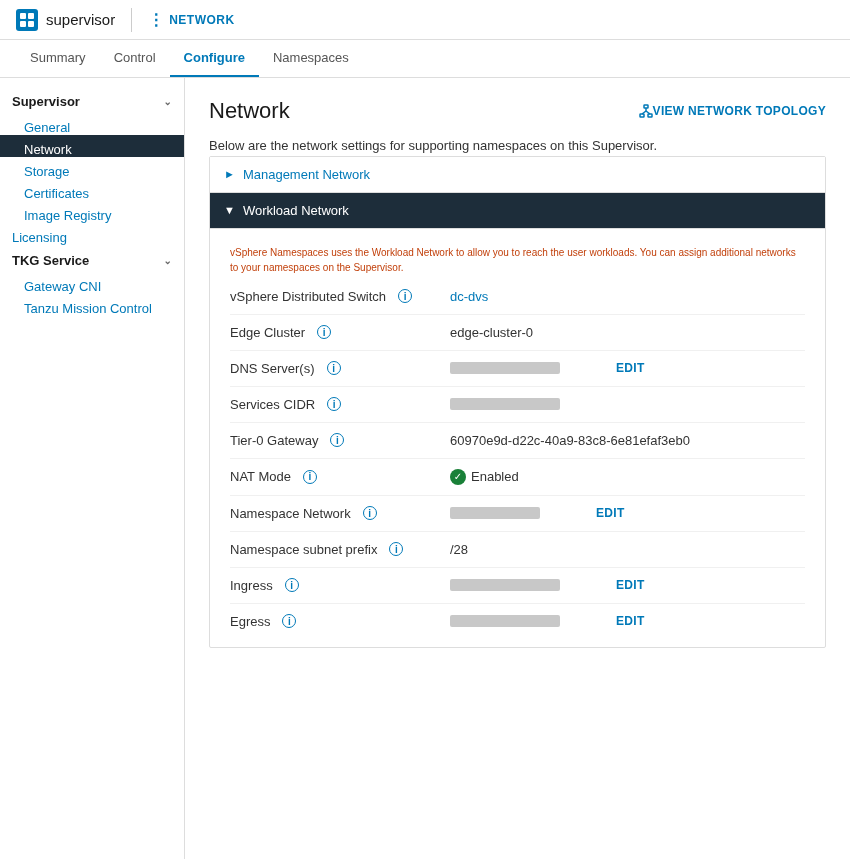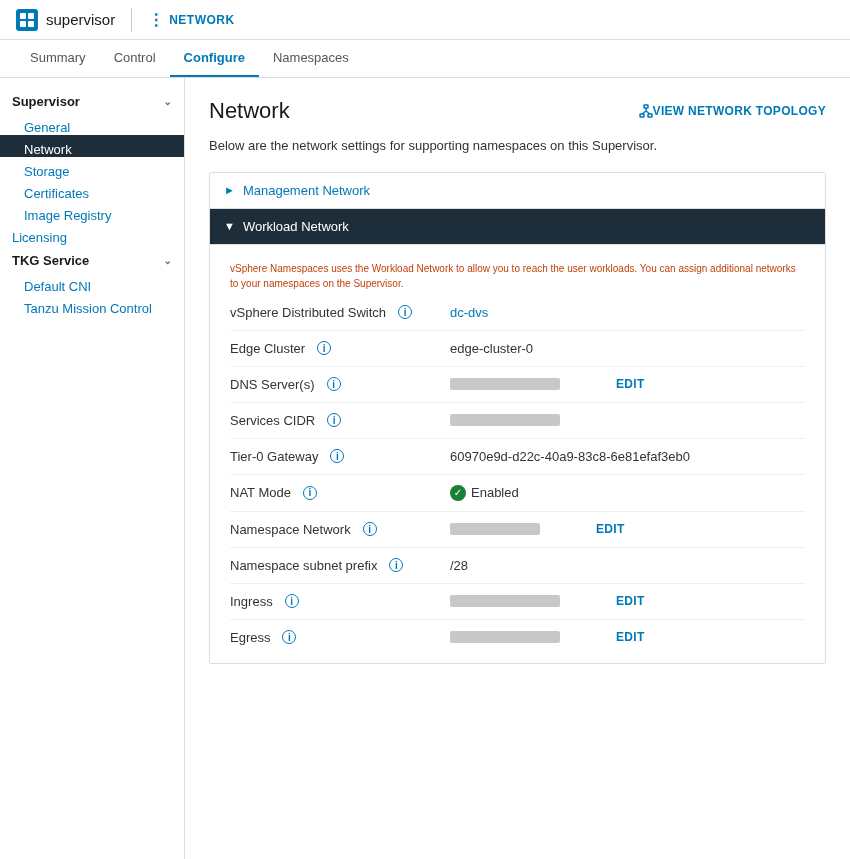--- a/index.html
+++ b/index.html
@@ -46,21 +46,21 @@
     .sidebar-item.active { background: #1d2d3a; color: #fff; font-weight: 500; }
     .chevron { font-size: 10px; color: #666; }
 
     
     .content { flex: 1; padding: 20px 24px; overflow-y: auto; }
     .content-header { display: flex; align-items: center; justify-content: space-between; margin-bottom: 12px; }
     .page-title { font-size: 22px; font-weight: 300; color: #1a1a1a; }
     .view-topology { display: flex; align-items: center; color: #0079b8; font-size: 12px; font-weight: 600; letter-spacing: 0.3px; cursor: pointer; }
     .view-topology svg { width: 14px; height: 14px; }
 
-    .description { font-size: 13px; color: #333; margin-bottom: 16px; line-height: 1.5; }
+    .description { font-size: 13px; color: #333; line-height: 1.5; }
 
     
     .network-panel { border: 1px solid #ddd; border-radius: 2px; }
     .network-section-header {
       display: flex; align-items: center; gap: 8px;
       padding: 10px 14px; font-size: 13px; color: #0079b8;
       cursor: pointer; background: #fff; border-bottom: 1px solid #ddd;
     }
     .network-section-header.expanded { background: #1d2d3a; color: #fff; }
     .network-section-header.collapsed { background: #fff; }
@@ -158,21 +158,21 @@
 
     <div class="sidebar-item" style="padding-left: 12px; color: #0079b8;">
       <span>Licensing</span>
     </div>
 
     <div class="sidebar-section-header">
       <span>TKG Service</span>
       <span class="chevron">⌄</span>
     </div>
     <div class="sidebar-item">
-      <span>Default CNI</span>
+      <span>Gateway CNI</span>
     </div>
     <div class="sidebar-item">
       <span>Tanzu Mission Control</span>
     </div>
   </div>
 
   <div class="content">
     <div class="content-header">
       <h1 class="page-title">Network</h1>
       <div class="view-topology">

